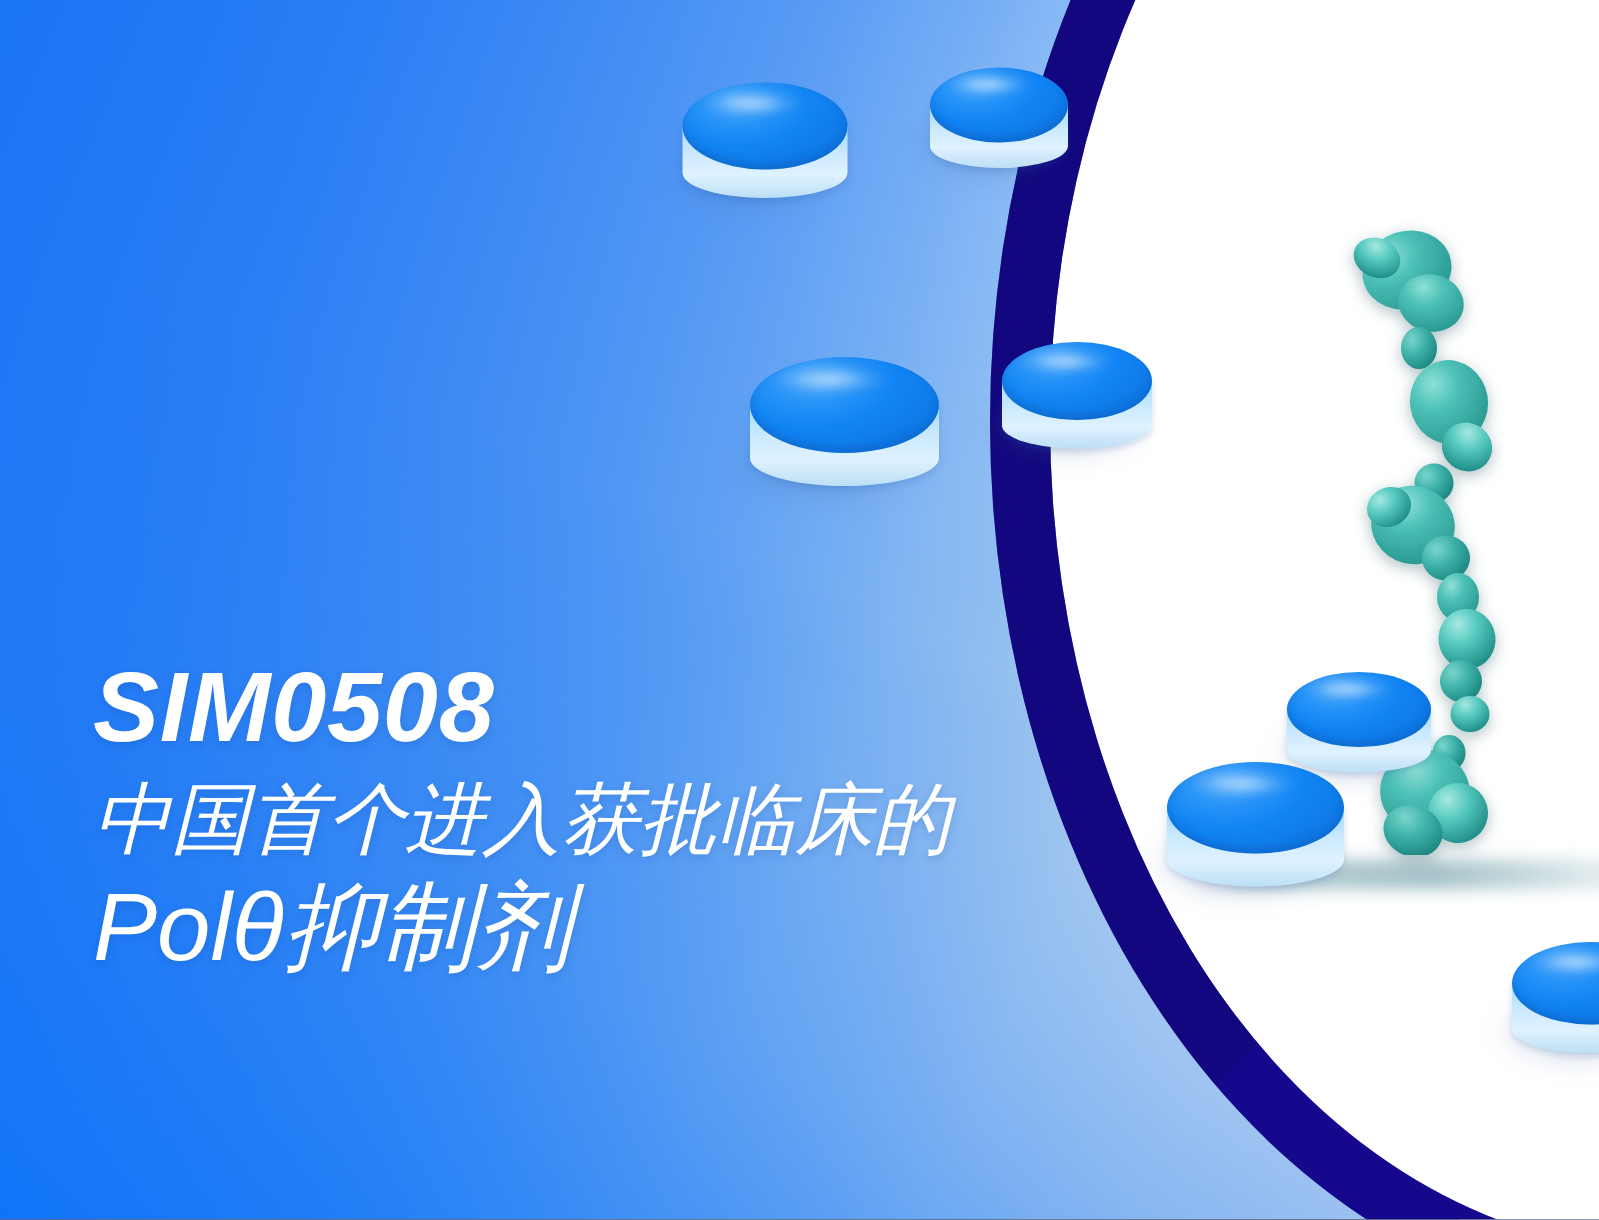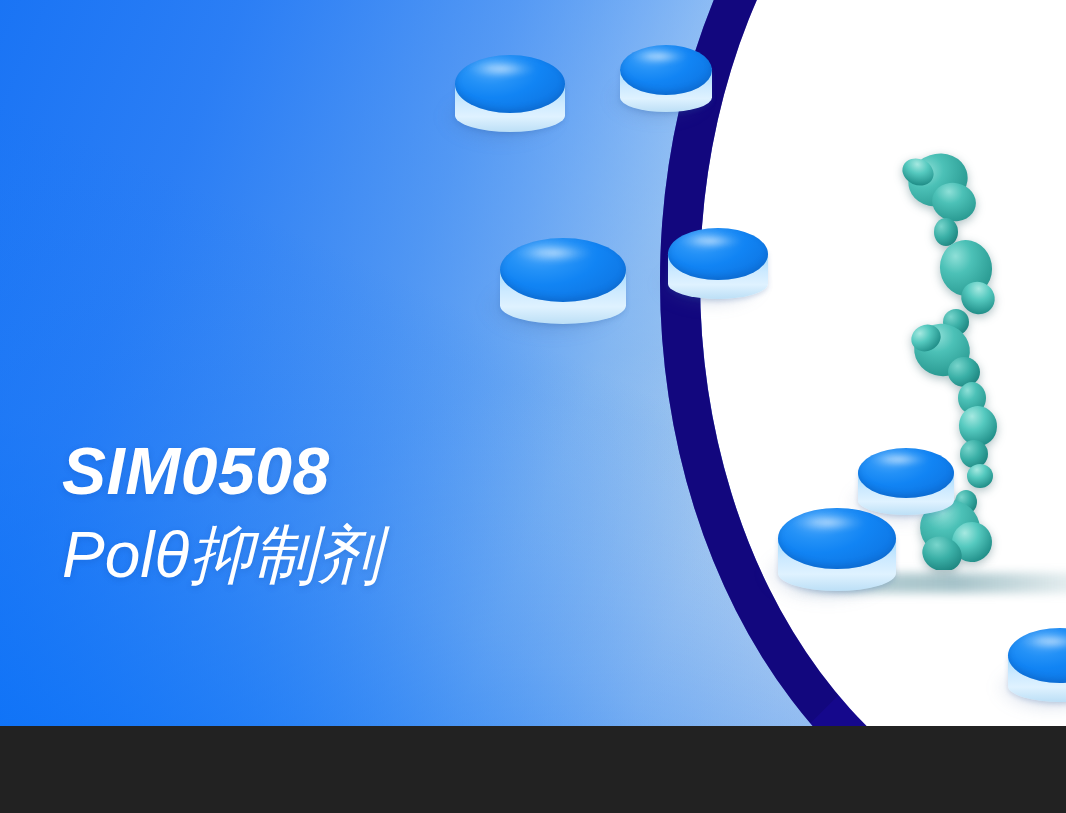--- a/index.html
+++ b/index.html
@@ -1,20 +1,20 @@
 <!DOCTYPE html>
 <html><head>
 <meta charset="utf-8">
 <title>SIM0508</title>
 <style>
   html,body{margin:0;padding:0;background:#222;}
   *{box-sizing:border-box;}
   #stage{
     position:relative;
-    width:1066px;height:726px;
+    width:1066px;height:813px;
     overflow:hidden;
     font-family:"Liberation Sans","DejaVu Sans",sans-serif;
     background:#4a90f2;
   }
 
   
   .bg-base{
     position:absolute;inset:0;
     background:
       linear-gradient(118deg,
@@ -270,16 +270,17 @@
           <ellipse cx="86" cy="352" rx="11" ry="12" fill="url(#tealC)" transform="rotate(0 86 352)"></ellipse>
           <ellipse cx="70" cy="378" rx="30" ry="28" fill="url(#tealA)" transform="rotate(10 70 378)"></ellipse>
           <ellipse cx="92" cy="392" rx="20" ry="20" fill="url(#tealB)" transform="rotate(-14 92 392)"></ellipse>
           <ellipse cx="62" cy="404" rx="20" ry="17" fill="url(#tealC)" transform="rotate(20 62 404)"></ellipse>
         </g>
     </svg>
   </div>
 
   <div class="headline">
     <div class="h-title">SIM0508</div>
+    <div class="h-sub">中国首个进入获批临床的</div>
     <div class="h-sub2">Polθ抑制剂</div>
   </div>
 
 </div>
 
 </body></html>

